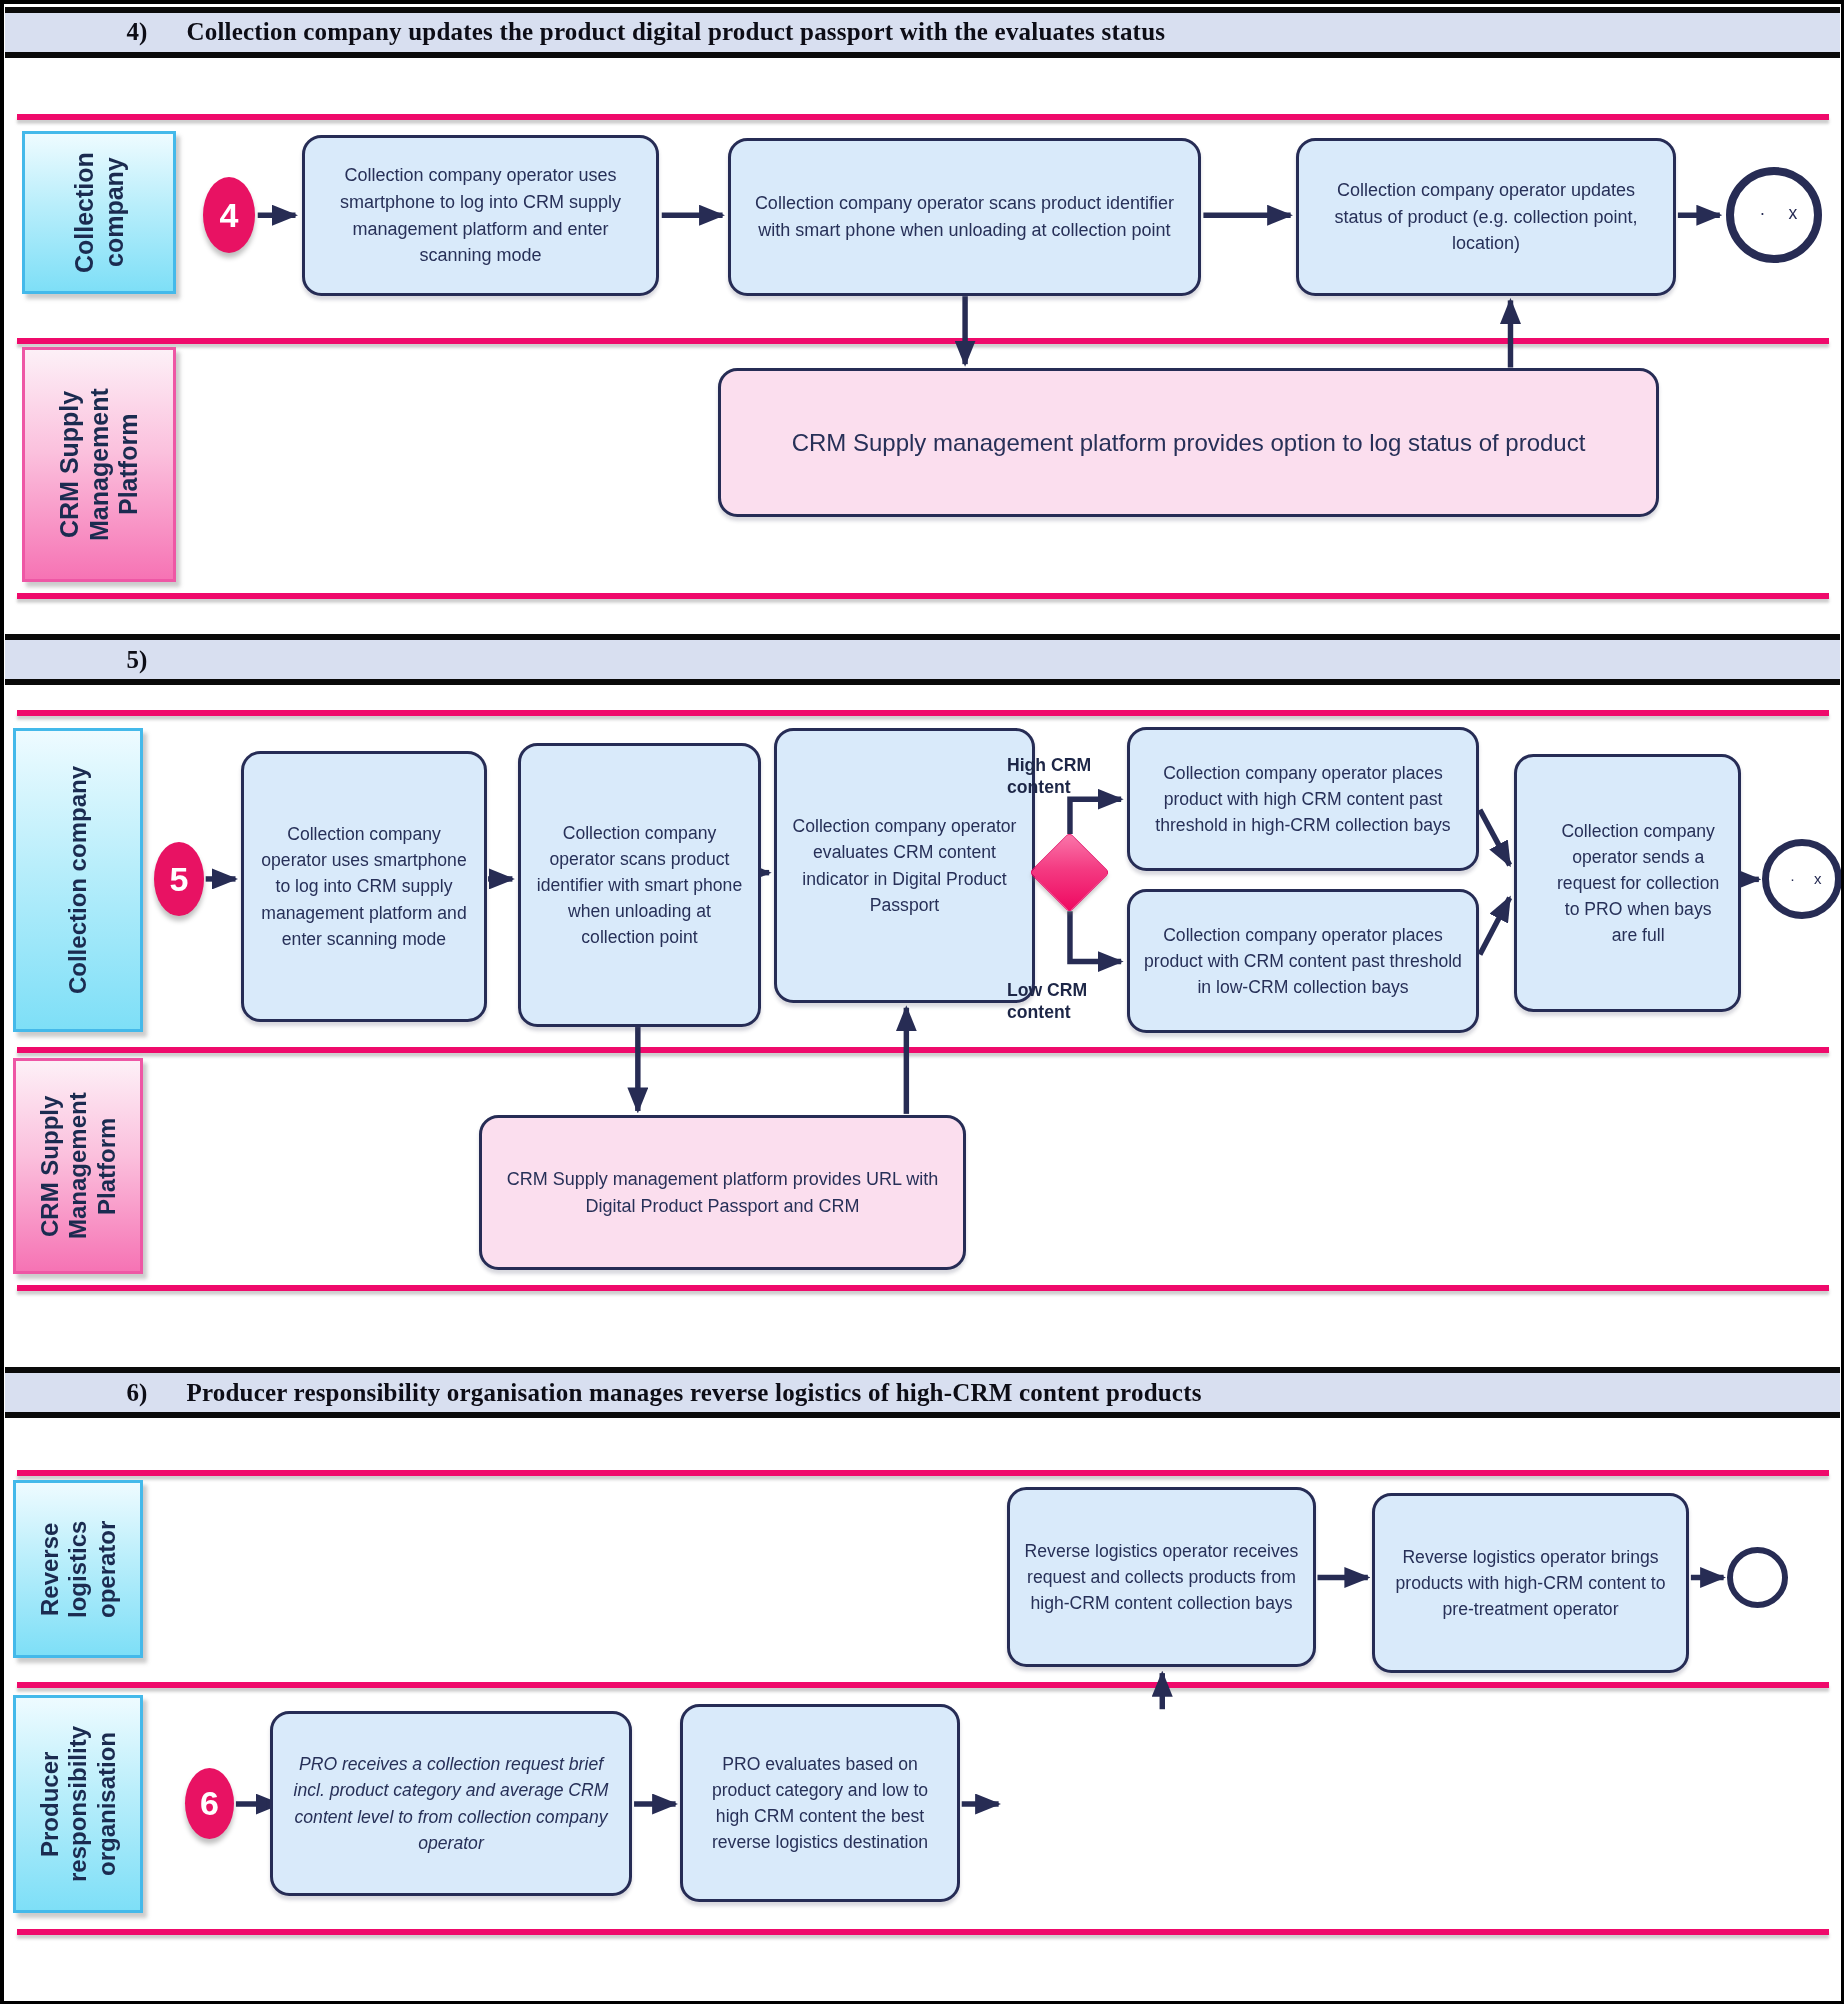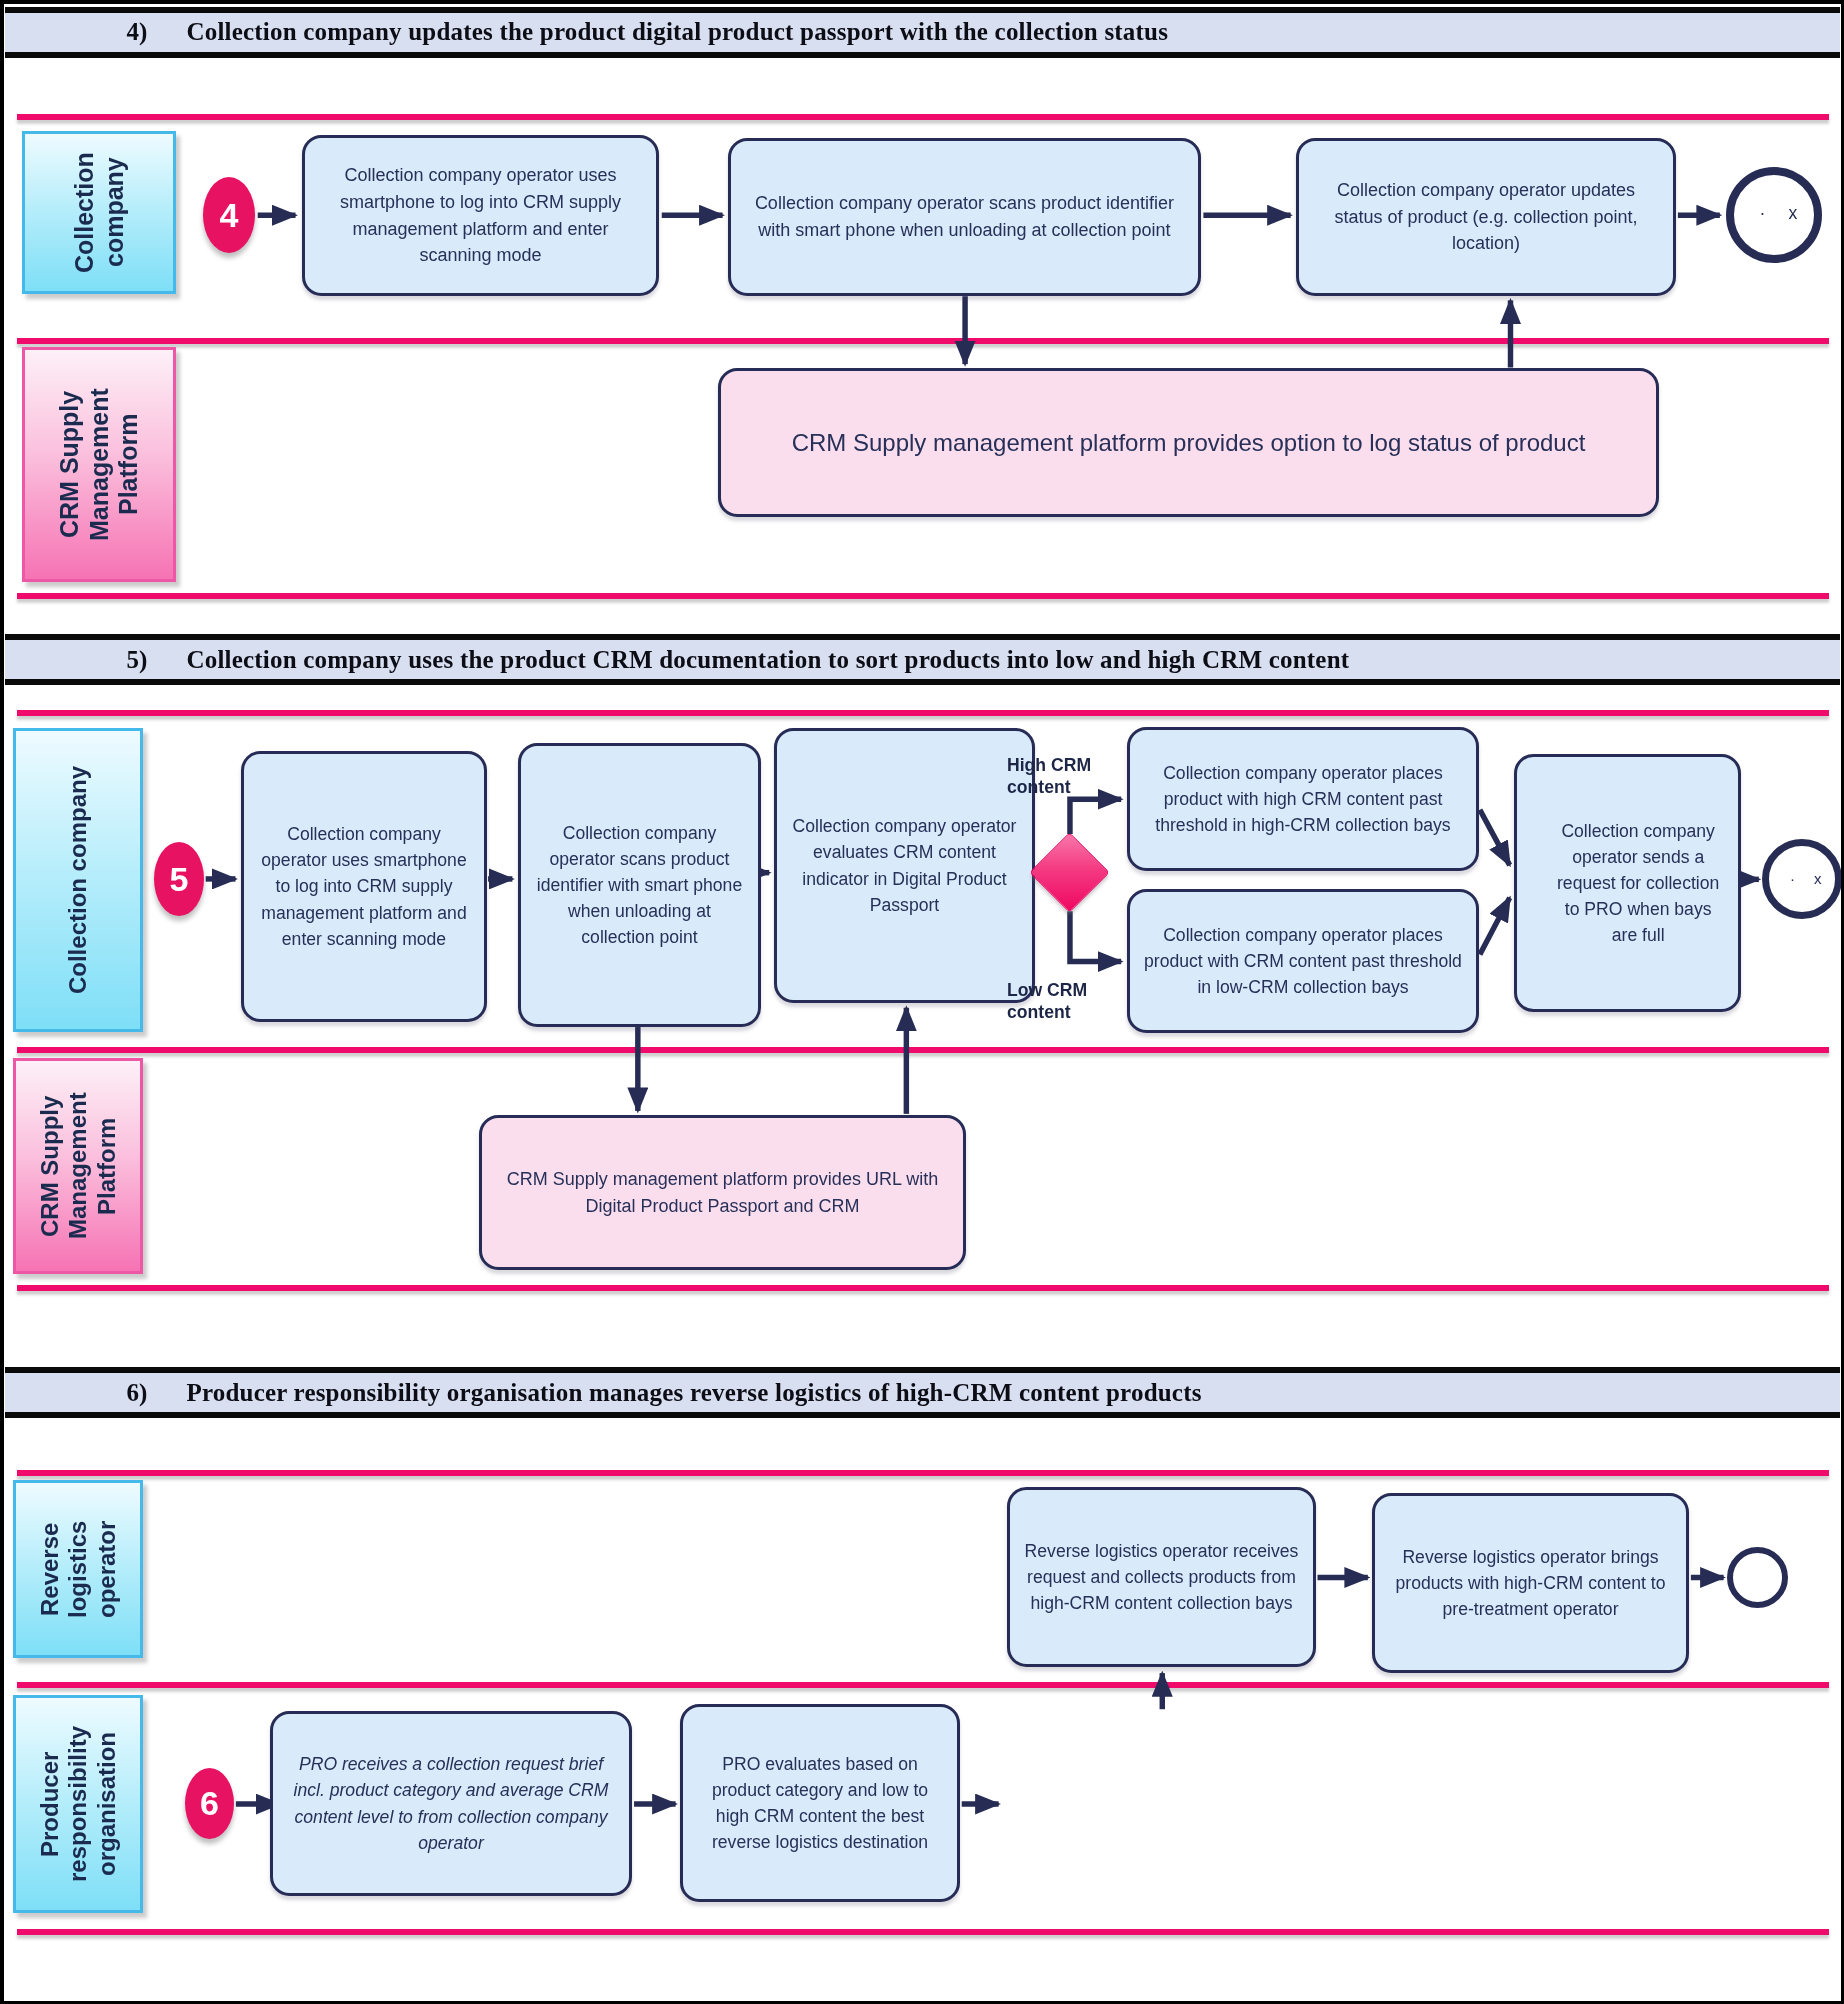--- a/index.html
+++ b/index.html
@@ -53,21 +53,21 @@
   .connectors{position:absolute;left:0;top:0;z-index:2;}
 </style>
 </head>
 <body>
 
 <div class="page">
   <div class="frame"></div>
 
   <div class="title-band" style="top:6.7px;">
     <span class="num">4)</span>
-    <span class="txt">Collection company updates the product digital product passport with the collection status</span>
+    <span class="txt">Collection company updates the product digital product passport with the evaluates status</span>
   </div>
 
   <div class="pink-line" style="top:114px;"></div>
   <div class="pink-line" style="top:338px;"></div>
   <div class="pink-line" style="top:593px;"></div>
 
   <div class="lane-label lane-cyan fs60" style="left:22px;top:131px;width:154px;height:163px;">
     <span class="vtext">Collection company</span>
   </div>
   <div class="lane-label lane-pink fs60" style="left:22px;top:347px;width:154px;height:235px;">
@@ -92,21 +92,20 @@
     <span class="mark mdot">·</span>
     <span class="mark mx">x</span>
   </div>
 
   <div class="task pinkfill" style="left:718px;top:368px;width:941px;height:149px;font-size:24px;">
     <span>CRM Supply management platform provides option to log status of product</span>
   </div>
 
   <div class="title-band" style="top:634px;">
     <span class="num">5)</span>
-    <span class="txt">Collection company uses the product CRM documentation to sort products into low and high CRM content</span>
   </div>
 
   <div class="pink-line" style="top:710px;"></div>
   <div class="pink-line" style="top:1047px;"></div>
   <div class="pink-line" style="top:1285px;"></div>
 
   <div class="lane-label lane-cyan fs58" style="left:13.4px;top:728px;width:130px;height:304px;">
     <span class="vtext">Collection company</span>
   </div>
   <div class="lane-label lane-pink fs58" style="left:13.4px;top:1058px;width:130px;height:216px;">

